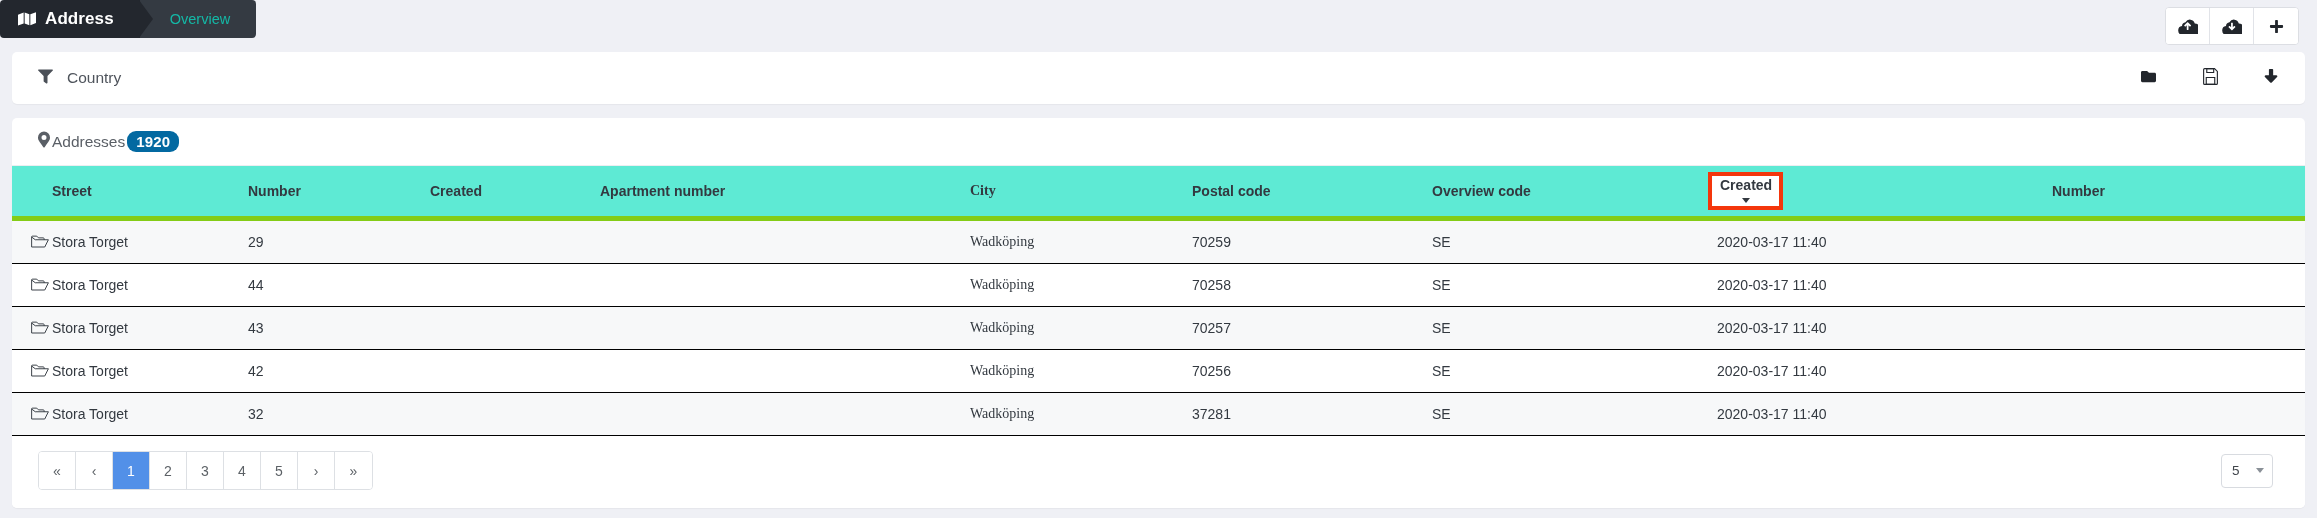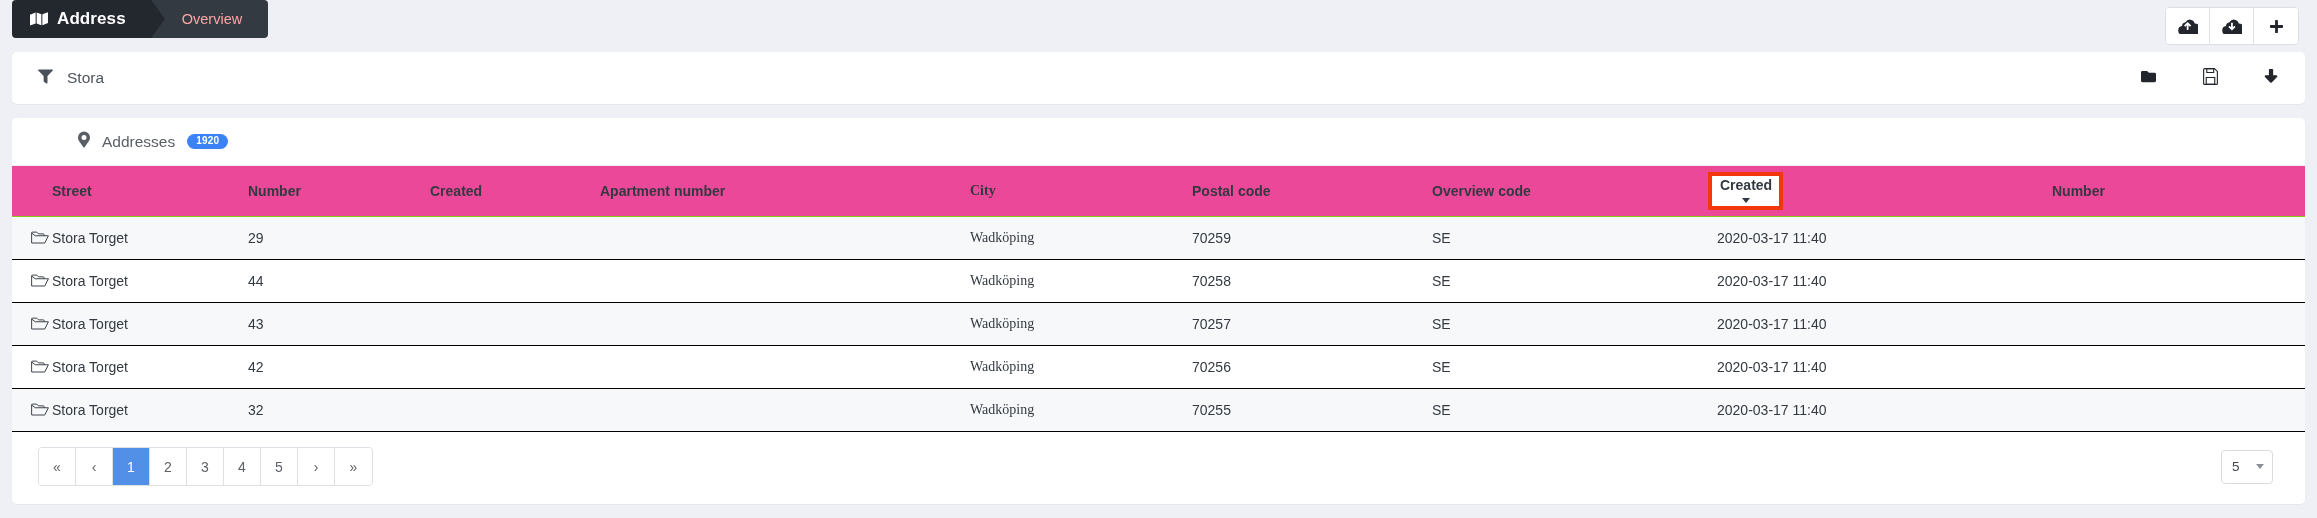--- a/index.html
+++ b/index.html
@@ -28,21 +28,21 @@
     justify-content: space-between;
     padding: 0 18px 0 0;
   }
 
   .breadcrumb {
     display: flex;
     align-items: stretch;
     height: 38px;
     border-radius: 4px;
     overflow: hidden;
-    margin-left: 12px;
+    margin-left: 0;
   }
 
   .crumb-primary {
     background: #23272e;
     color: #ffffff;
     display: flex;
     align-items: center;
     gap: 9px;
     padding: 0 26px 0 18px;
     font-size: 17px;
@@ -58,21 +58,21 @@
     top: 0;
     width: 0; height: 0;
     border-top: 19px solid transparent;
     border-bottom: 19px solid transparent;
     border-left: 14px solid #23272e;
     z-index: 3;
   }
 
   .crumb-secondary {
     background: #343a42;
-    color: #fca5a5;
+    color: #14b8a6;
     display: flex;
     align-items: center;
     padding: 0 26px 0 30px;
     font-size: 14.5px;
     font-weight: 400;
   }
 
   .map-icon { width: 18px; height: 18px; display: block; }
 
   .topbar-actions {
@@ -118,48 +118,47 @@
   .filter-right { display: flex; align-items: center; gap: 44px; padding-right: 4px; }
   .fr-icon { display: flex; align-items: center; justify-content: center; cursor: pointer; color: #22262c; }
 
   
   .table-card { padding-bottom: 0; overflow: hidden; }
 
   .table-title {
     height: 47px;
     display: flex;
     align-items: center;
-    gap: 12px;
+    gap: 2px;
     padding: 0 26px;
     color: #5a5f66;
     font-size: 15.5px;
-    margin-left: 40px;
   }
   .badge {
-    background: #3b82f6;
+    background: #0369a1;
     color: #ffffff;
-    font-size: 10px;
+    font-size: 15px;
     font-weight: 700;
     border-radius: 9px;
     padding: 2.5px 9px 3px;
     letter-spacing: .2px;
     line-height: 1;
   }
 
   table { width: 100%; border-collapse: collapse; table-layout: fixed; }
 
   thead th {
     font-size: 14px;
     font-weight: 700;
     color: #333940;
     text-align: left;
     padding: 11px 8px 12px 0;
     border-top: 1px solid #eceef1;
-    border-bottom: 1px solid #84cc16;
-    background: #ec4899;
+    border-bottom: 5px solid #84cc16;
+    background: #5eead4;
     vertical-align: middle;
   }
   thead th:first-child { padding-left: 0; }
 
   .sorted-wrap { display: inline-flex; }
   .sorted-box {
     border: 4px solid #f4360c;
     background: #ffffff;
     padding: 2px 7px 3px 8px;
     display: inline-flex;
@@ -300,21 +299,21 @@
     </div>
   </div>
 
   <div class="card filter-card">
     <div class="filter-left">
       <span>
         <svg width="15" height="16" viewBox="0 0 512 512" fill="#4b5058">
           <path d="M487 32H24C3 32-7 57 8 72l184 185v175c0 9 4 17 11 22l80 56c17 12 41 0 41-21V257L504 72c15-15 4-40-17-40z"></path>
         </svg>
       </span>
-      <span>Stora</span>
+      <span>Country</span>
     </div>
     <div class="filter-right">
       <span class="fr-icon">
         <span>
           <svg width="19" height="15" viewBox="0 0 512 512" fill="#22262c">
             <path d="M464 128H272l-64-64H48C21 64 0 85 0 112v288c0 27 21 48 48 48h416c27 0 48-21 48-48V176c0-27-21-48-48-48z"></path>
           </svg>
         </span>
       </span>
       <span class="fr-icon">
@@ -459,21 +458,21 @@
                 <path d="M20 96a28 28 0 0 1 28-28h136l56 56h152a28 28 0 0 1 28 28v40"></path>
                 <path d="M20 96v320h420l116-232H136z"></path>
               </svg>
             </span>
           </td>
           <td class="c-street">Stora Torget</td>
           <td class="c-number">32</td>
           <td class="c-litt"></td>
           <td class="c-apt"></td>
           <td class="c-city">Wadköping</td>
-          <td class="c-postal">70255</td>
+          <td class="c-postal">37281</td>
           <td class="c-country">SE</td>
           <td class="c-created">2020-03-17 11:40</td>
           <td class="c-updated"></td>
         </tr>
 
       </tbody>
     </table>
 
     <div class="pager-row">
       <div class="pager">

